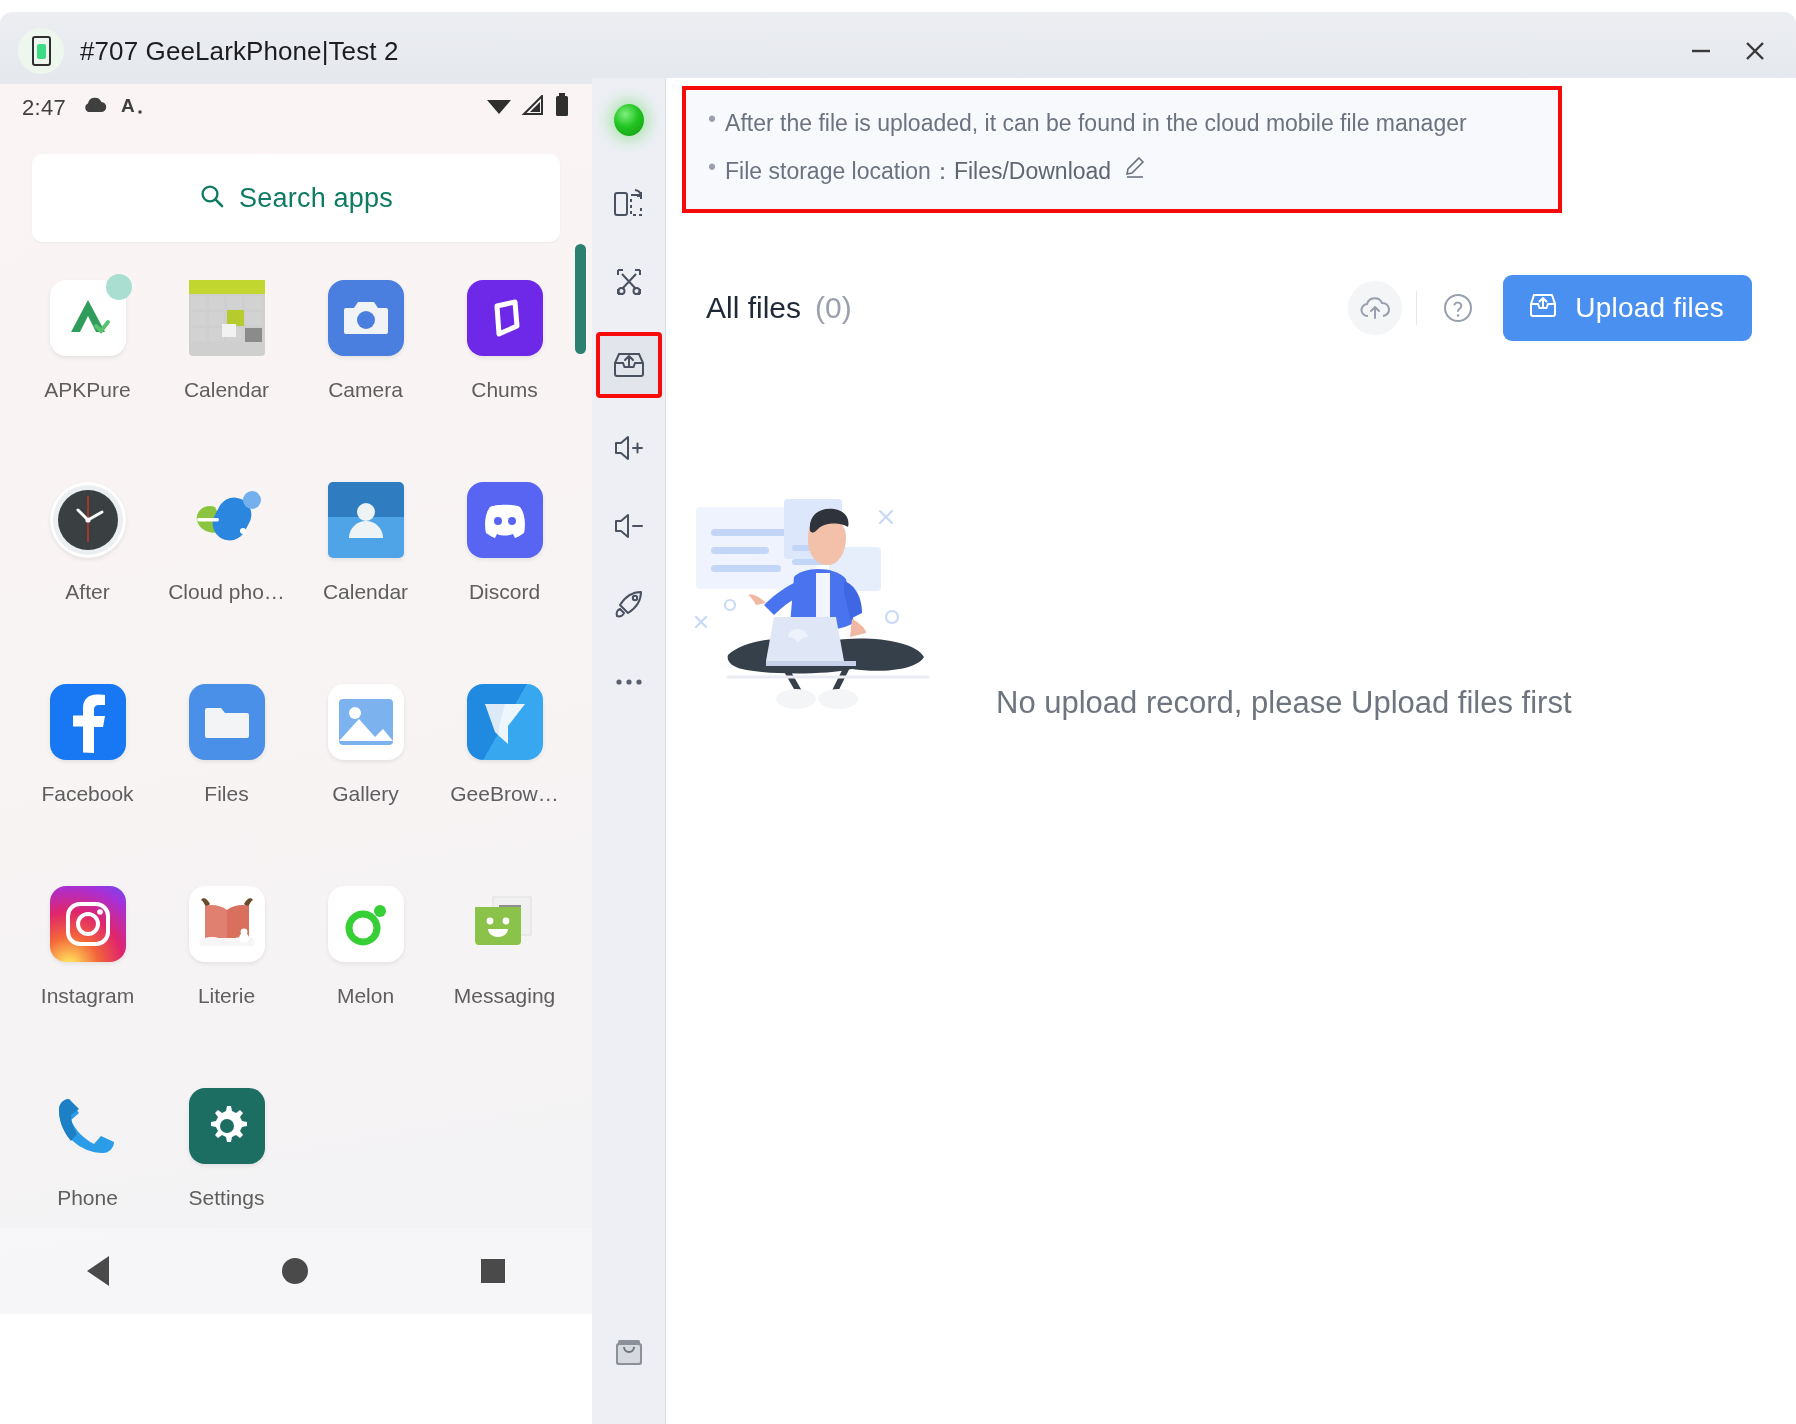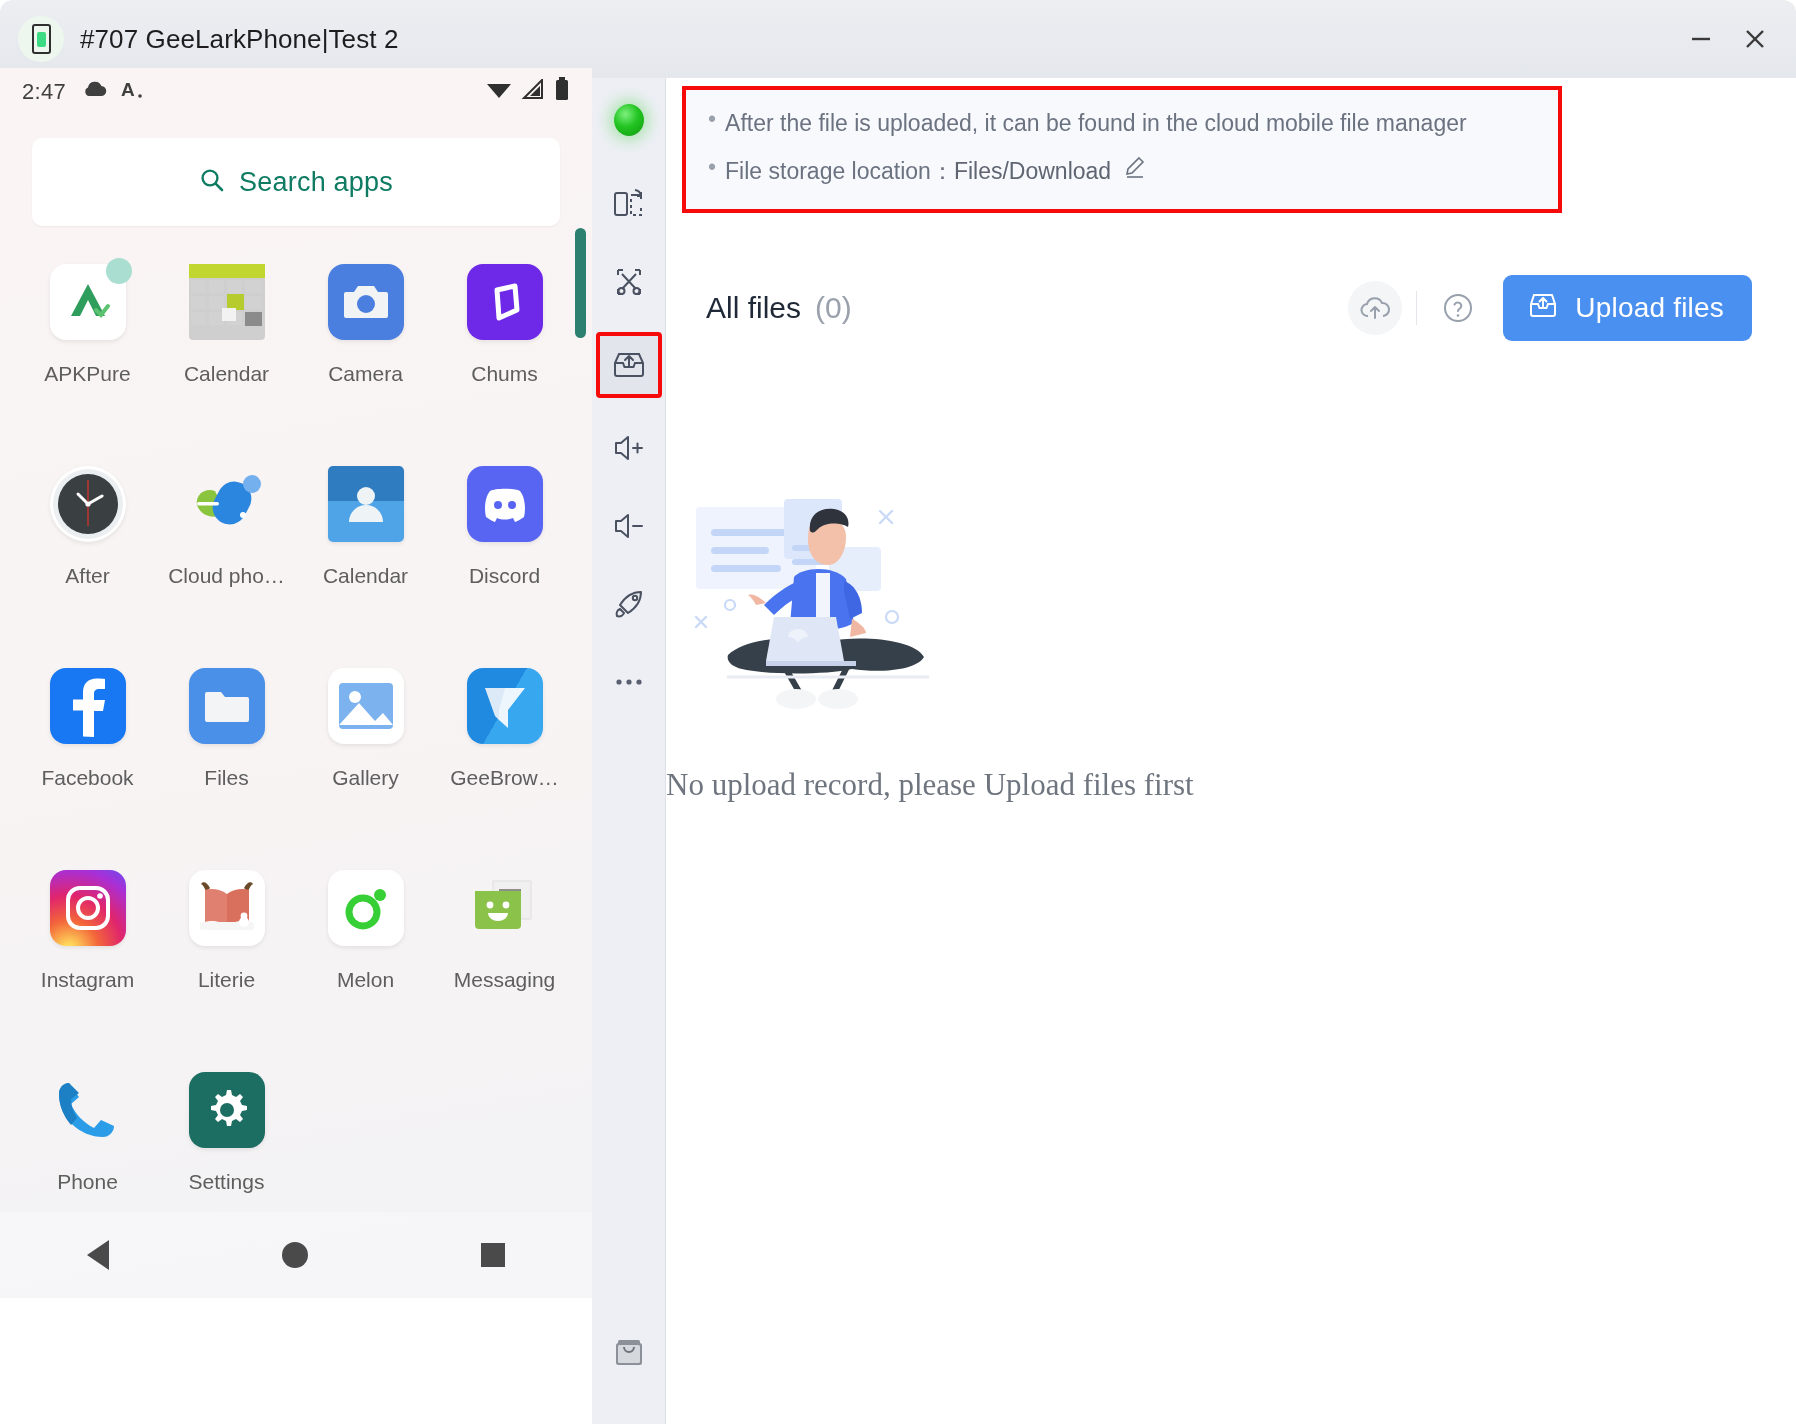--- a/index.html
+++ b/index.html
@@ -12,21 +12,21 @@
   #app {
     position: relative;
     width: 1796px; height: 1424px;
     background: #ffffff;
     border-radius: 12px;
     overflow: hidden;
   }
 
   
   .titlebar {
-    position: absolute; left: 0; top: 0; width: 1796px; height: 78px;
+    position: absolute; left: 0; top: 12px; width: 1796px; height: 78px;
     background: linear-gradient(180deg,#eceef2 0%, #e4e7ec 100%);
     display: flex; align-items: center;
     border-top-left-radius: 12px; border-top-right-radius: 12px;
   }
   .tb-icon {
     width: 46px; height: 46px; margin-left: 18px;
     border-radius: 50%; background: #eef7ee;
     display: flex; align-items: center; justify-content: center;
   }
   .tb-phone {
@@ -39,21 +39,21 @@
   }
   .winbtns { margin-left: auto; display: flex; align-items: center; }
   .winbtn {
     width: 54px; height: 54px; display: flex; align-items: center; justify-content: center;
     color: #3a3a3a; font-size: 26px; cursor: default;
   }
   .winbtn svg { display: block; }
 
   
   .phone {
-    position: absolute; left: 0; top: 68px; width: 592px; height: 1230px;
+    position: absolute; left: 0; top: 84px; width: 592px; height: 1230px;
     background: linear-gradient(170deg,#faf4f4 0%, #f9f4f4 45%, #f2f2f4 100%);
     overflow: hidden;
   }
   .statusbar {
     height: 48px; display: flex; align-items: center; padding: 0 22px;
     font-size: 22px; color: #3f3f3f;
   }
   .sb-time { font-weight: 500; letter-spacing: .3px; }
   .sb-left-icons { display: flex; align-items: center; gap: 13px; margin-left: 16px; }
   .sb-right { margin-left: auto; display: flex; align-items: center; gap: 9px; }
@@ -169,21 +169,21 @@
   .icon-btn.shaded { background:#f4f5f7; }
   .divider-v { width:1px; height:34px; background:#e3e6eb; margin:0 14px; }
   .upload-btn {
     margin-left: 18px; height:66px; padding: 0 28px 0 24px; border-radius:9px;
     background:#4a90f0; color:#fff; display:flex; align-items:center;
     font-size:28px; cursor:pointer; border:none;
   }
   .upload-btn .lbl { margin-left:16px; letter-spacing:.2px; }
 
   .empty {
-    margin-top: 130px; display:flex; flex-direction:column; align-items:flex-start;font-family:Liberation Serif, serif;
+    margin-top: 130px; display:flex; flex-direction:row; align-items:flex-end;
   }
   .empty-text { margin-top: 46px; font-size:31px; color:#6f757f; }
 </style>
 </head>
 <body>
 
 <div id="app">
 
   <div class="titlebar">
     <div class="tb-icon">

